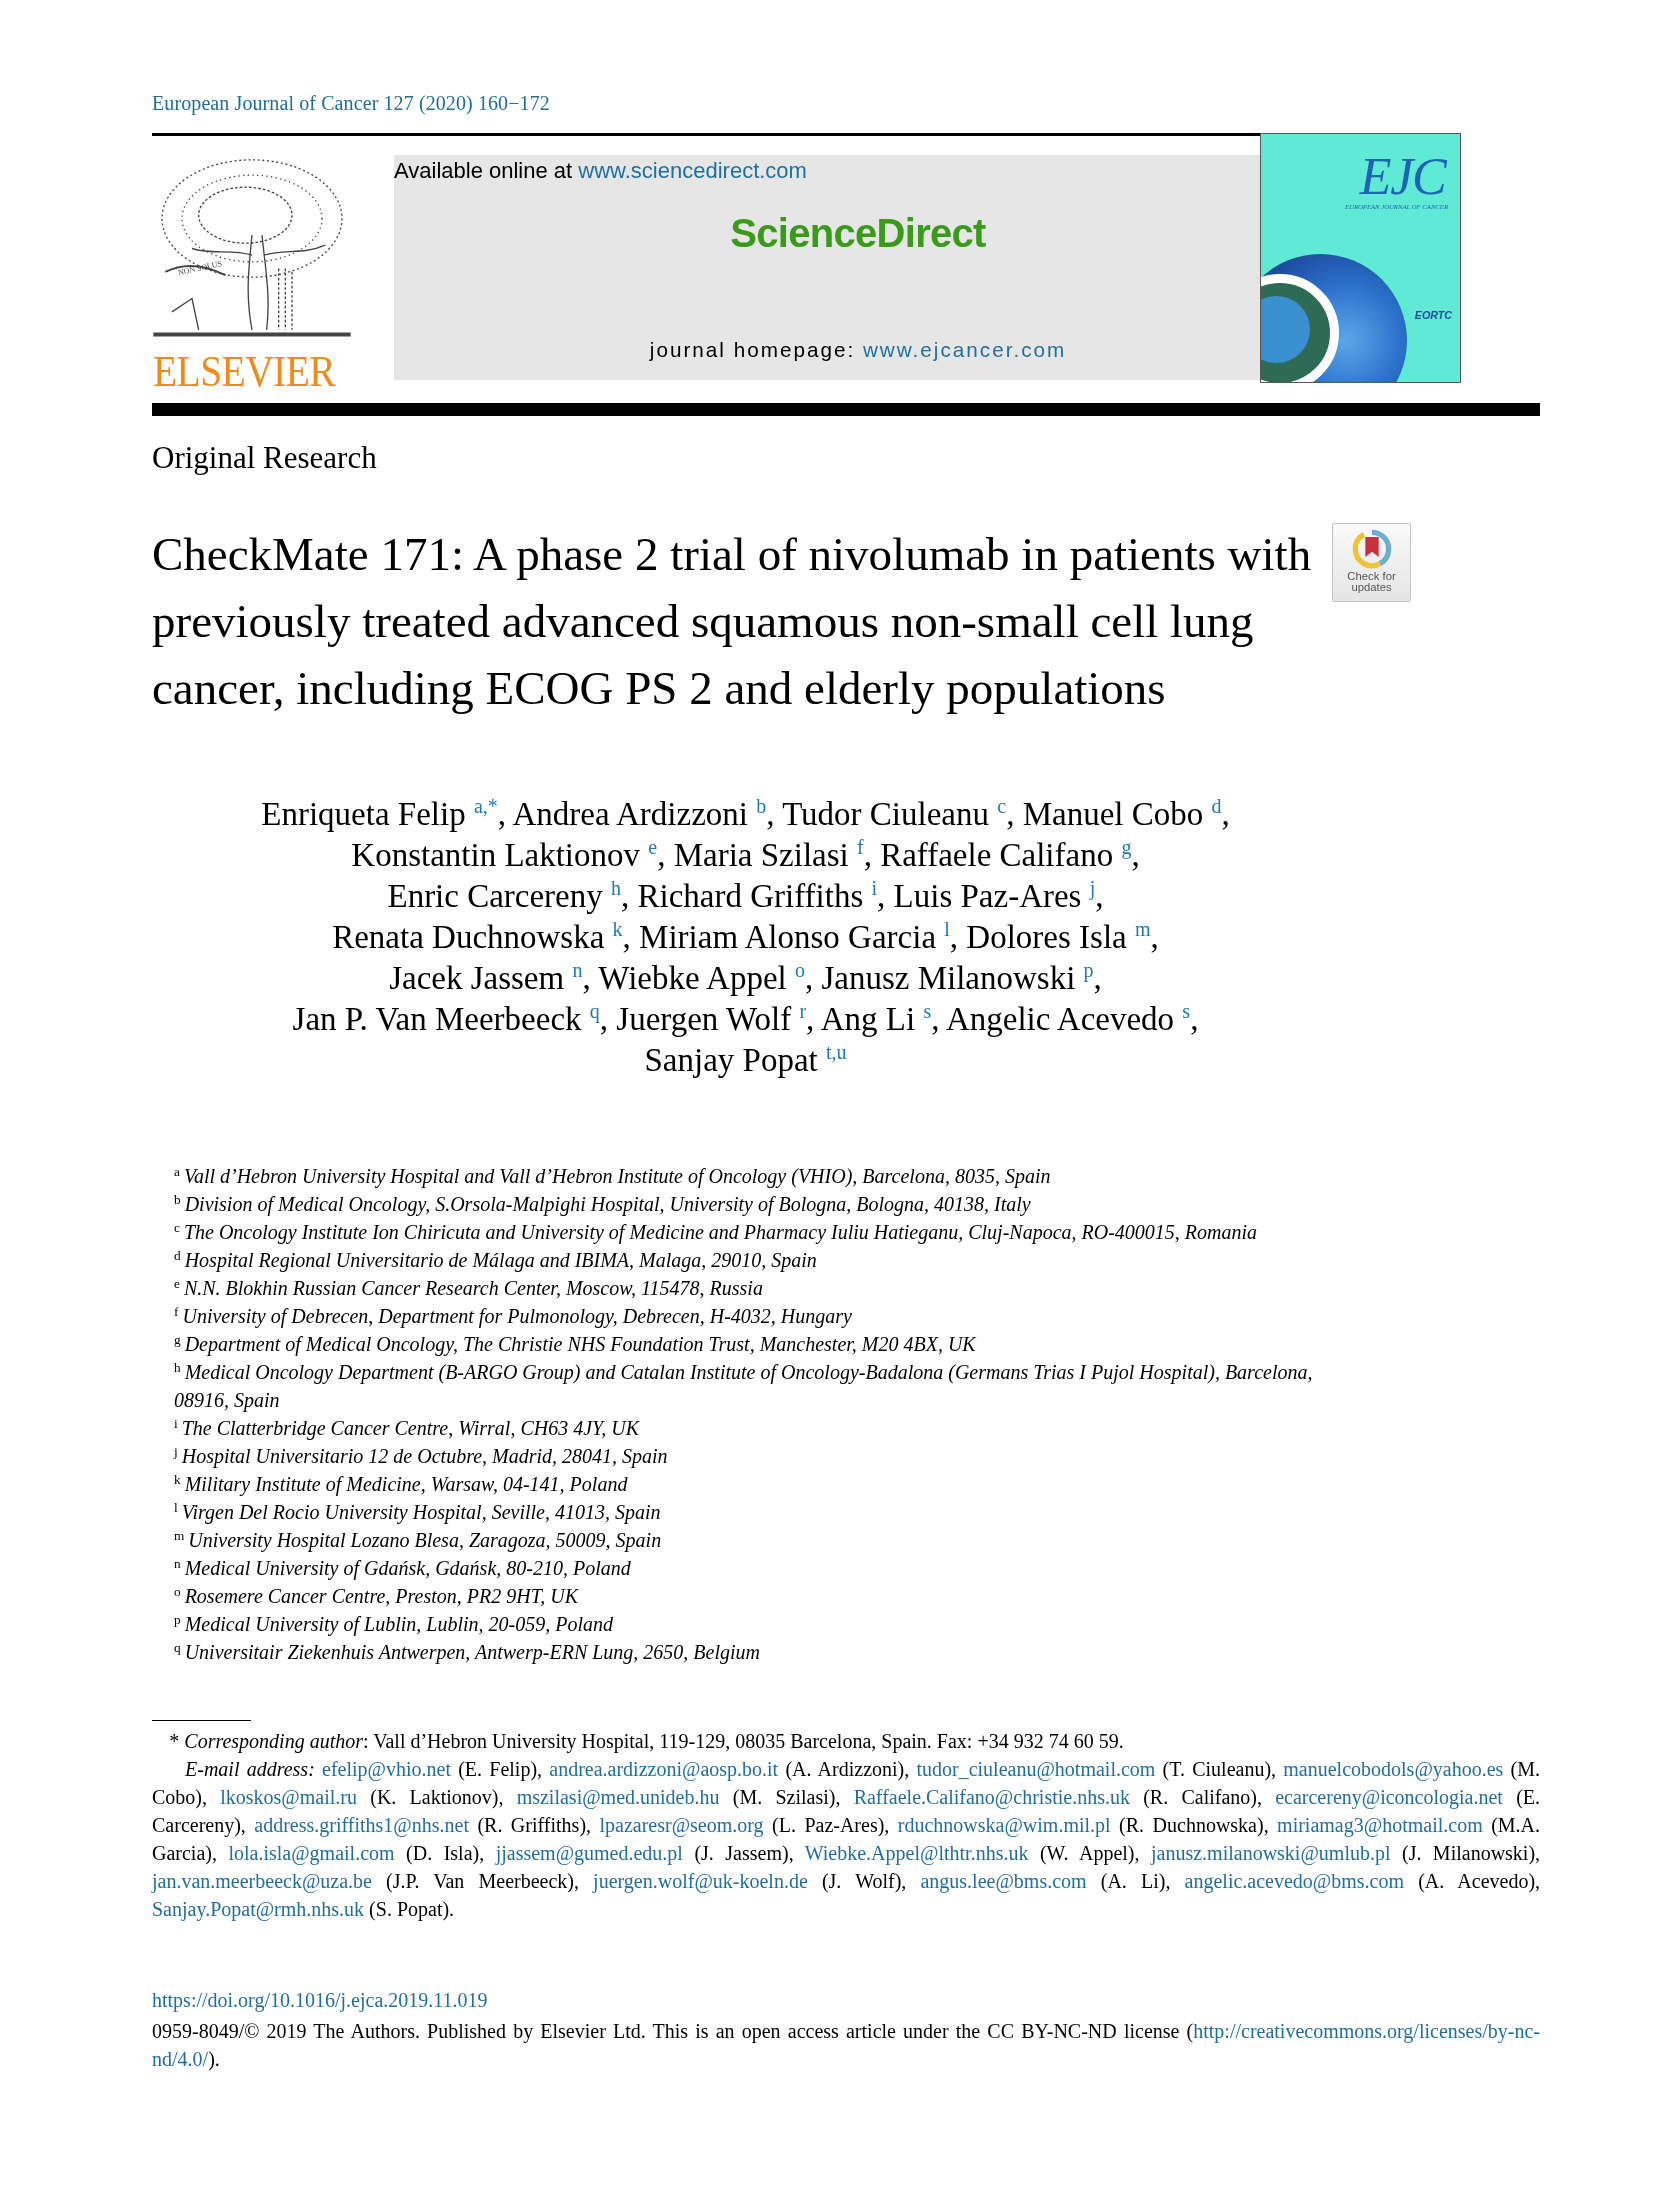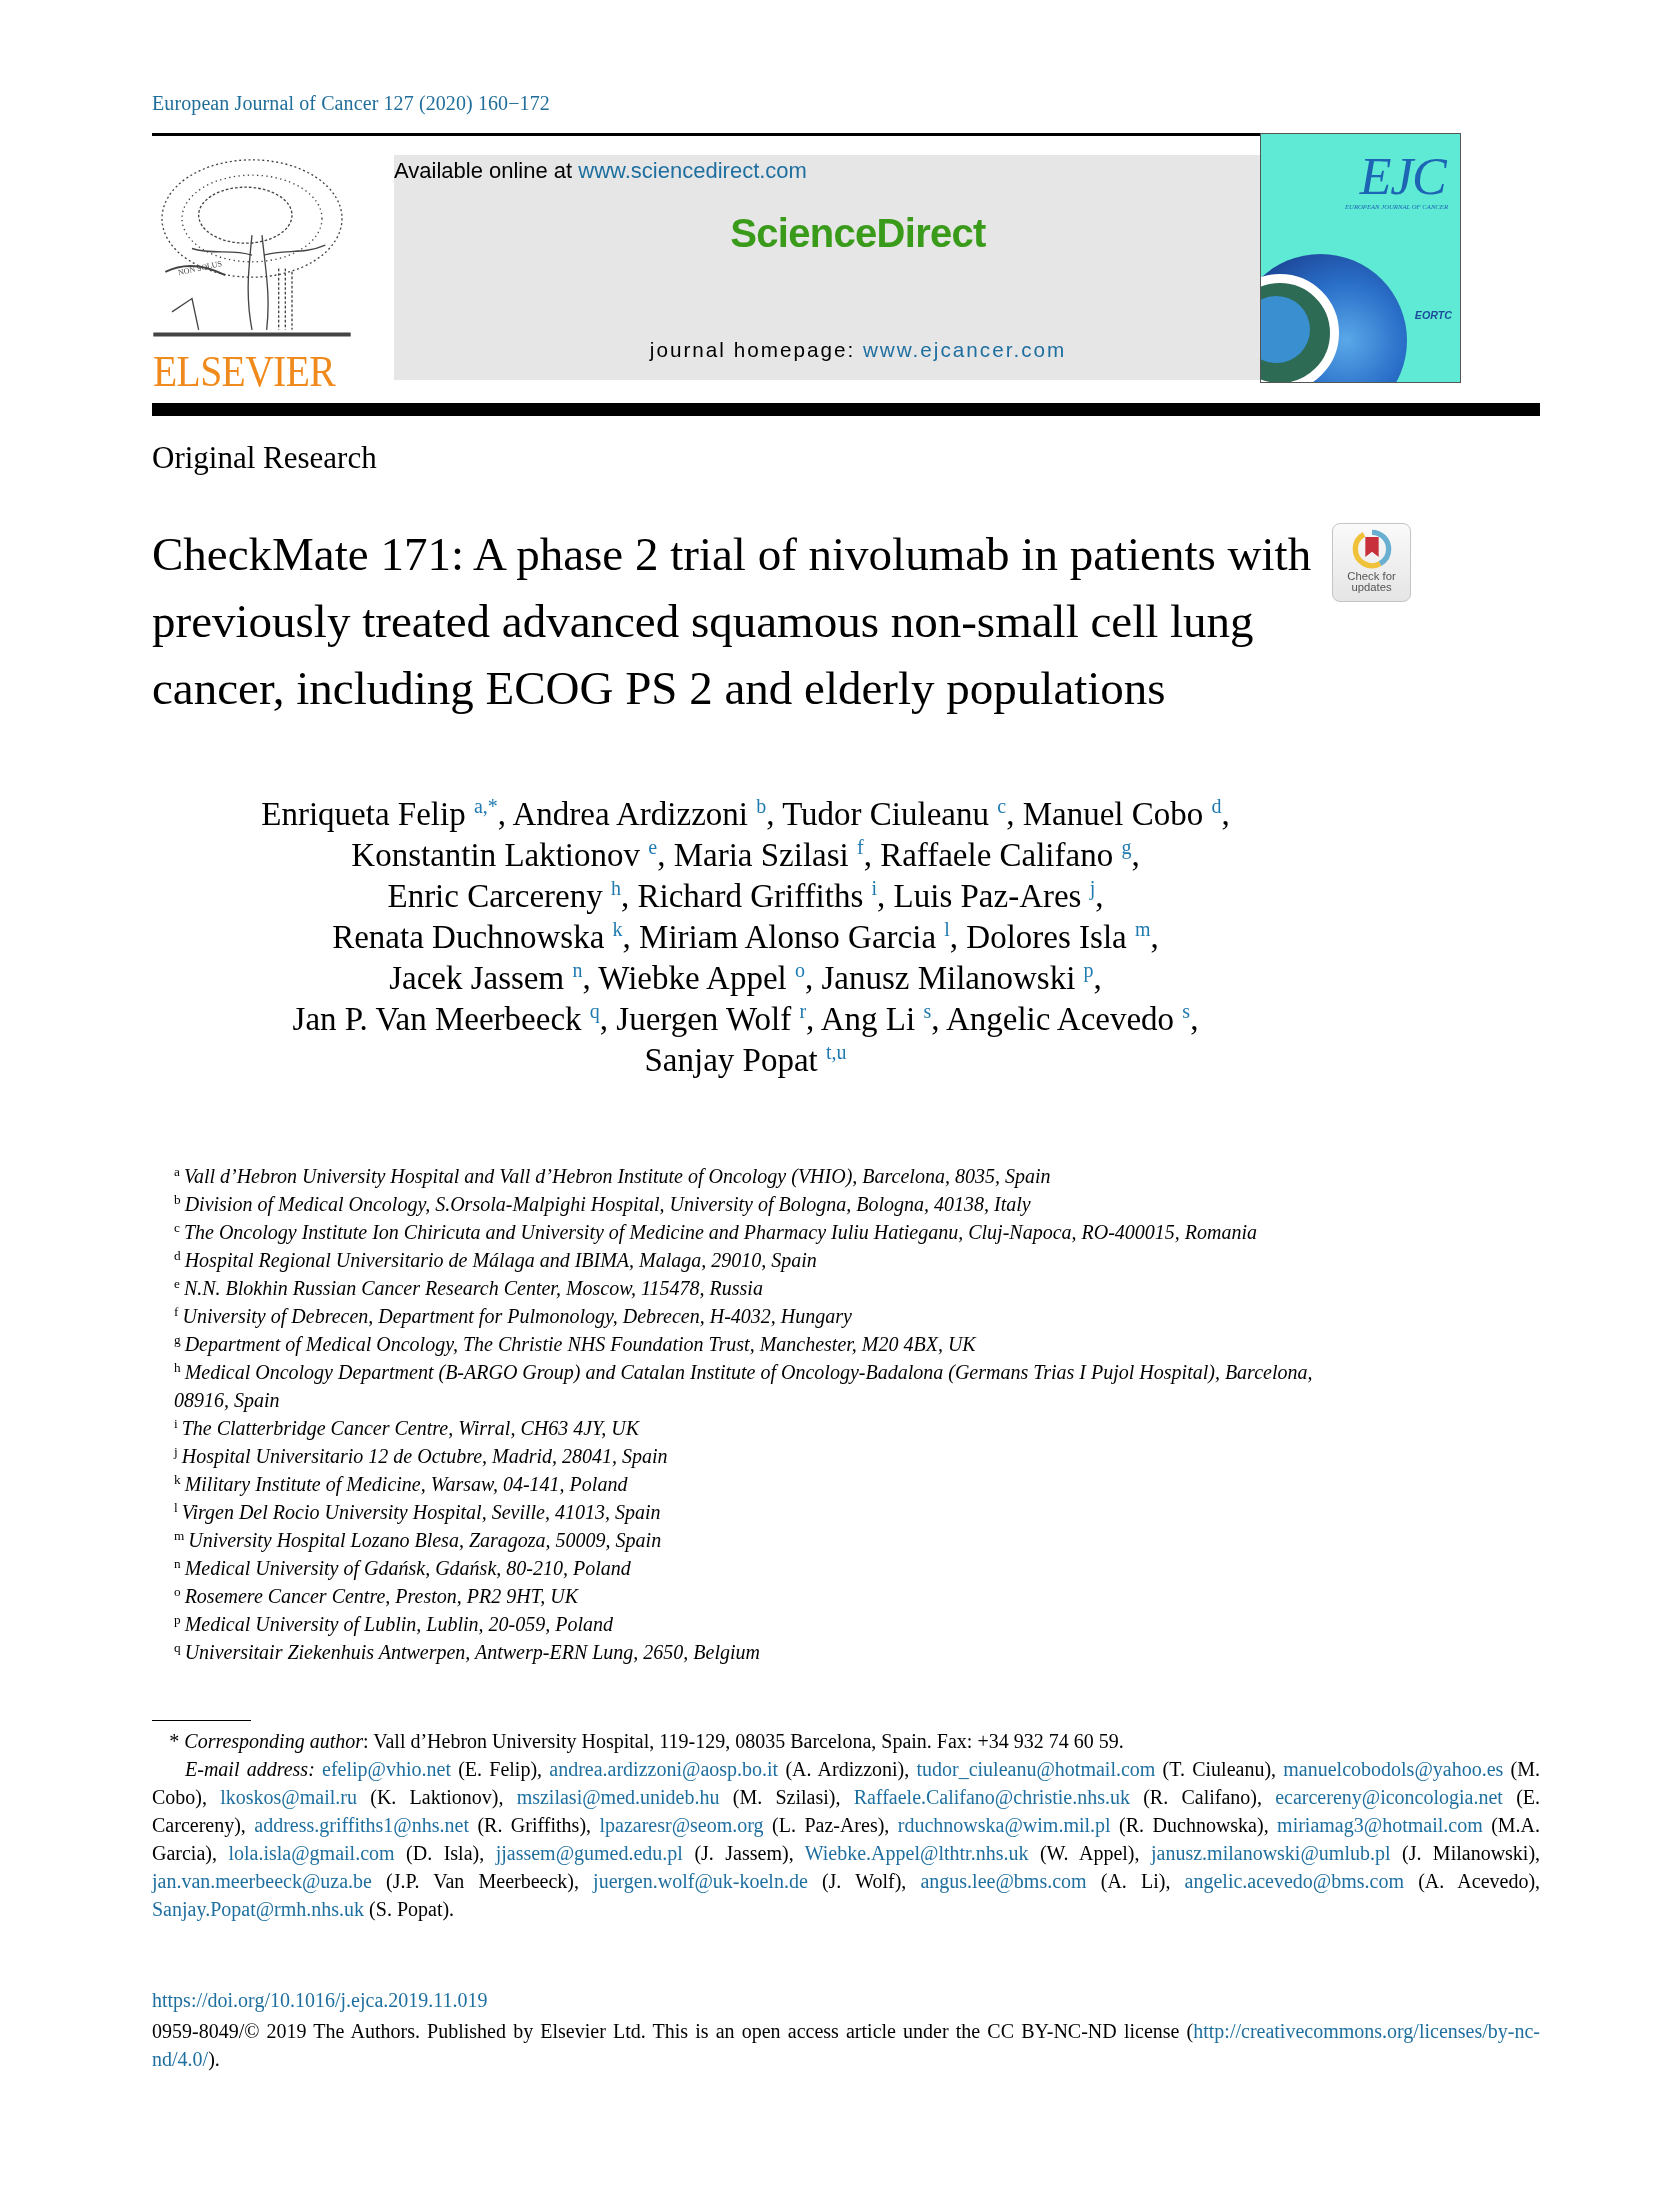--- a/index.html
+++ b/index.html
@@ -37,21 +37,21 @@
                 background: #2d6b55; border: 9.3px solid #ffffff; }
   .cover-cell-inner { position: absolute; left: 13.3px; top: 13.3px; width: 67px; height: 67px; border-radius: 50%;
                       background: #3a8fd0; }
   .cover-eortc { position: absolute; right: 8px; top: 175px; font-size: 10.7px; color: #1d4c9b;
                  font-family: "Liberation Sans", sans-serif; font-weight: bold; }
   .cover-30 { position: absolute; right: 14.7px; top: 213px; font-size: 29px; color: #222; margin-top: 32px; }
 
   
   .section-label { left: 152px; top: 440px; font-size: 31px; }
   .title { left: 152px; top: 521px; width: 1160px; font-size: 47px; line-height: 67px; }
-  .crossmark { left: 1332px; top: 523px; width: 77px; height: 77px; border: 1.3px solid #c4c4c4; border-radius: 8px;
+  .crossmark { left: 1332px; top: 523px; width: 77px; height: 77px; border: 1.3px solid #c4c4c4; border-radius: 2px;
                background: linear-gradient(#fafafa, #e5e5e5); }
   .crossmark svg { position: absolute; left: 18.7px; top: 5.3px; }
   .crossmark-text { position: absolute; left: 0; top: 47px; width: 100%; text-align: center;
                     font-family: "Liberation Sans", sans-serif; font-size: 11.3px; line-height: 11.3px; color: #555; }
 
   
   .authors { left: 152px; top: 794px; width: 1187px; font-size: 33px; line-height: 41px; text-align: center; }
   .authors sup { font-size: 20px; color: #1f7ab0; vertical-align: 12px; line-height: 0; }
 
   

